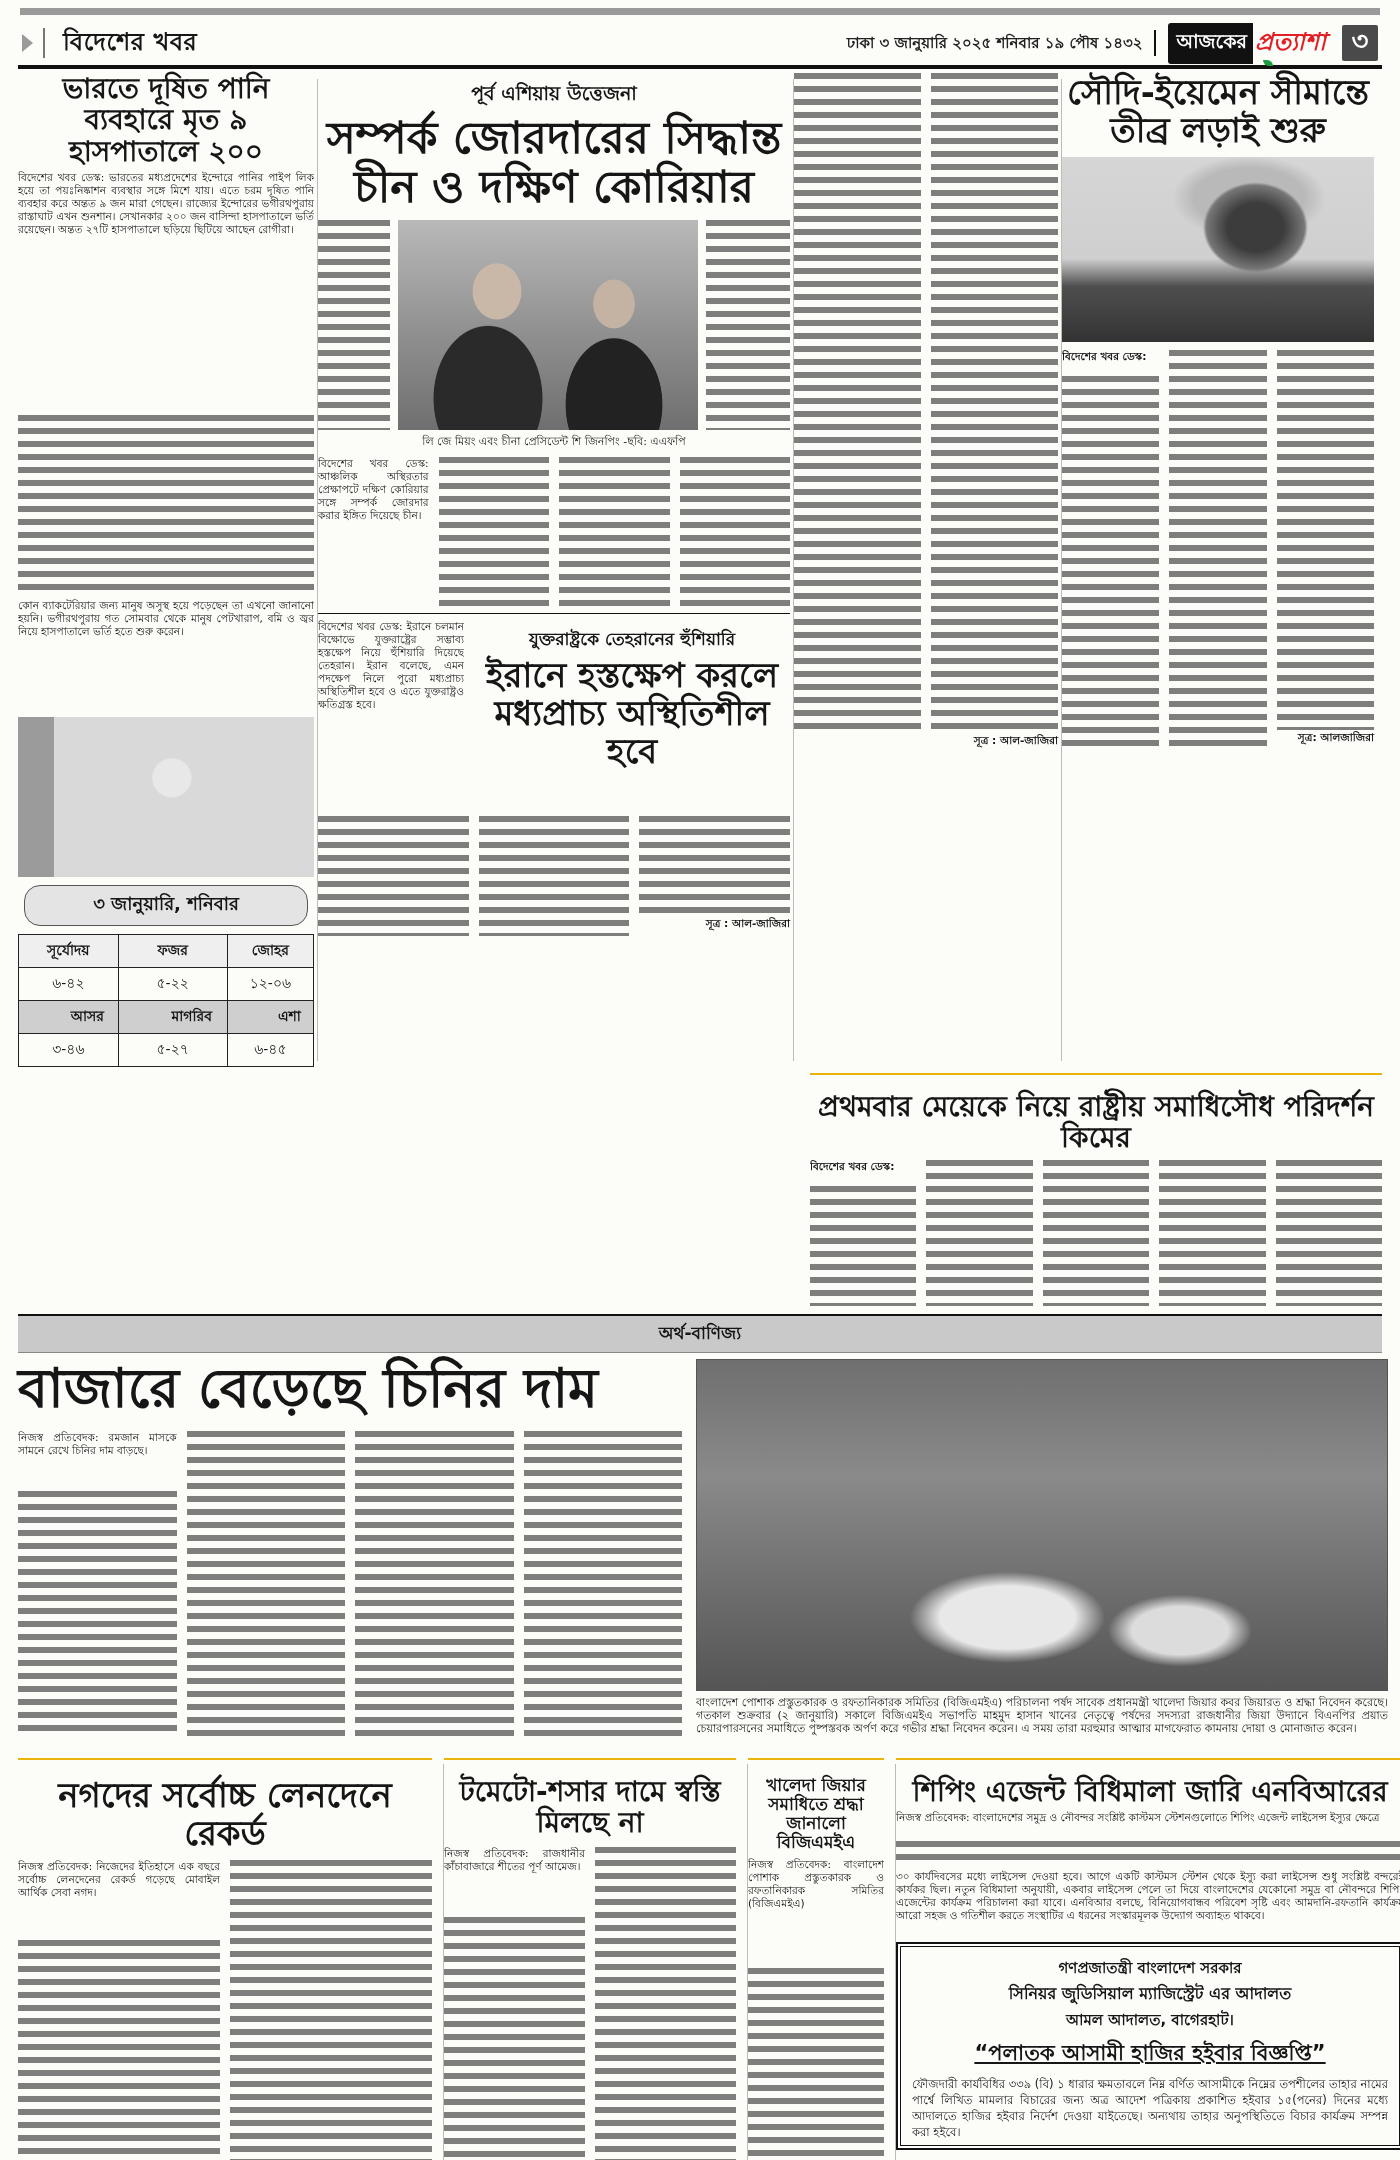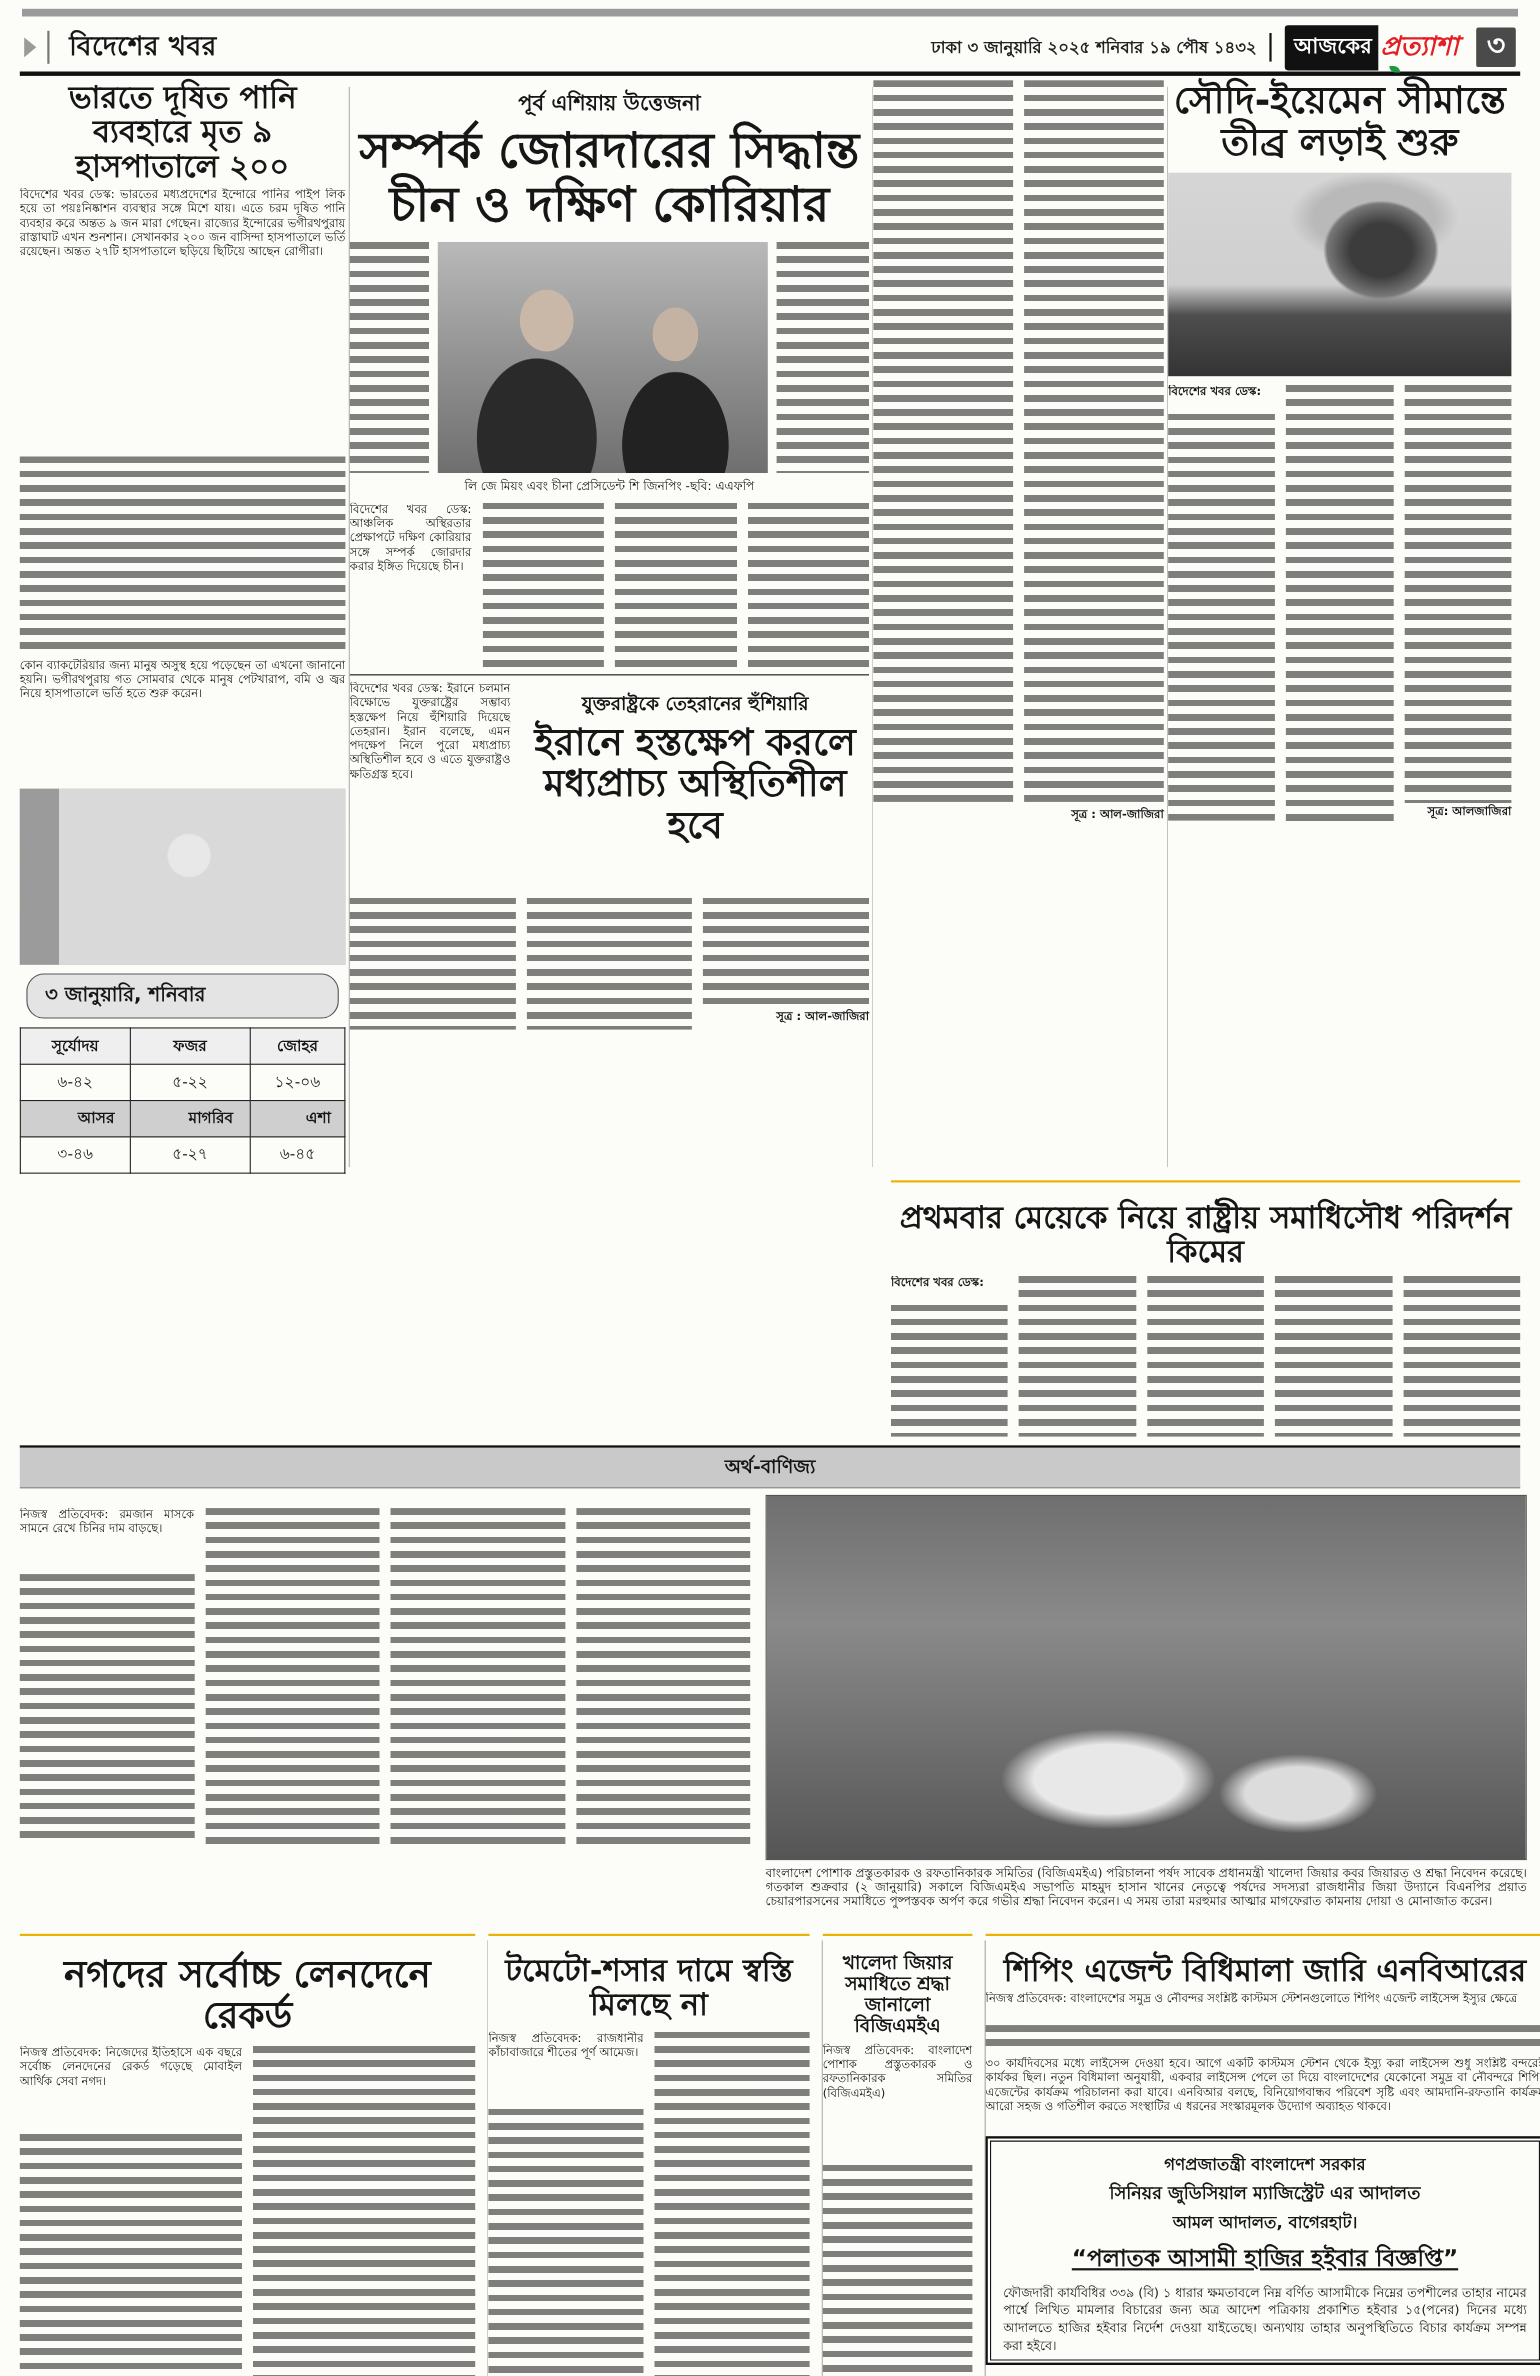--- a/index.html
+++ b/index.html
@@ -52,21 +52,21 @@
   .ph-mosque{background:
      radial-gradient(34px 34px at 52% 38%, #e8e8e8 55%, transparent 60%),
      linear-gradient(90deg,#9b9b9b 0 12%,#d9d9d9 12% 100%),
      linear-gradient(#cfcfcf,#bdbdbd);}
   .ph-memorial{background:
      radial-gradient(150px 70px at 45% 78%, #e8e8e8 45%, transparent 65%),
      radial-gradient(120px 60px at 70% 82%, #dcdcdc 40%, transparent 60%),
      linear-gradient(#6f6f6f 0%,#8a8a8a 35%,#555 100%);}
   
   .namaz-banner{background:#0d0d0d;color:#fff;font-size:25px;font-weight:bold;text-align:center;padding:6px 0;margin-top:6px;}
-  .namaz-date{border:1.5px solid #555;border-radius:16px;background:#e4e4e4;text-align:left;font-size:18px;font-weight:bold;padding:4px 16px;margin:8px 6px;}
+  .namaz-date{border:1.5px solid #555;border-radius:16px;background:#e4e4e4;text-align:center;font-size:18px;font-weight:bold;padding:4px 16px;margin:8px 6px;}
   table.namaz{width:100%;border-collapse:collapse;font-size:14px;}
   table.namaz td{border:1.5px solid #222;text-align:center;padding:4px 2px;}
   tr.shade td{background:#cfcfcf;font-weight:600;padding-left:40px;}
   tr.head td{background:#efefef;font-weight:600;}
   
   .divbar{background:#c9c9c9;border-top:2px solid #111;border-bottom:1px solid #888;
           text-align:center;font-size:17px;font-weight:bold;padding:4px 0;margin:8px 0 6px 0;}
   
   .sec2a{display:grid;grid-template-columns:664px 692px;column-gap:14px;}
   .sec2b{display:grid;grid-template-columns:414px 292px 136px 508px;column-gap:12px;margin-top:10px;}
@@ -215,20 +215,21 @@
         <div class="greek" style="height:146px;"></div>
       </div>
     </div>
   </div>
 
   <div class="divbar">অর্থ-বাণিজ্য</div>
 
   <div class="sec2a">
 
     <div>
+      <div class="headline" style="font-size:54px;text-align:left;">বাজারে বেড়েছে চিনির দাম</div>
       <div class="cols" style="margin-top:12px;">
         <div>
           <div class="bodytext" style="height:60px;">নিজস্ব প্রতিবেদক: রমজান মাসকে সামনে রেখে চিনির দাম বাড়ছে।</div>
           <div class="greek" style="height:246px;"></div>
         </div>
         <div class="greek" style="height:308px;"></div>
         <div class="greek" style="height:308px;"></div>
         <div class="greek" style="height:308px;"></div>
       </div>
     </div>

